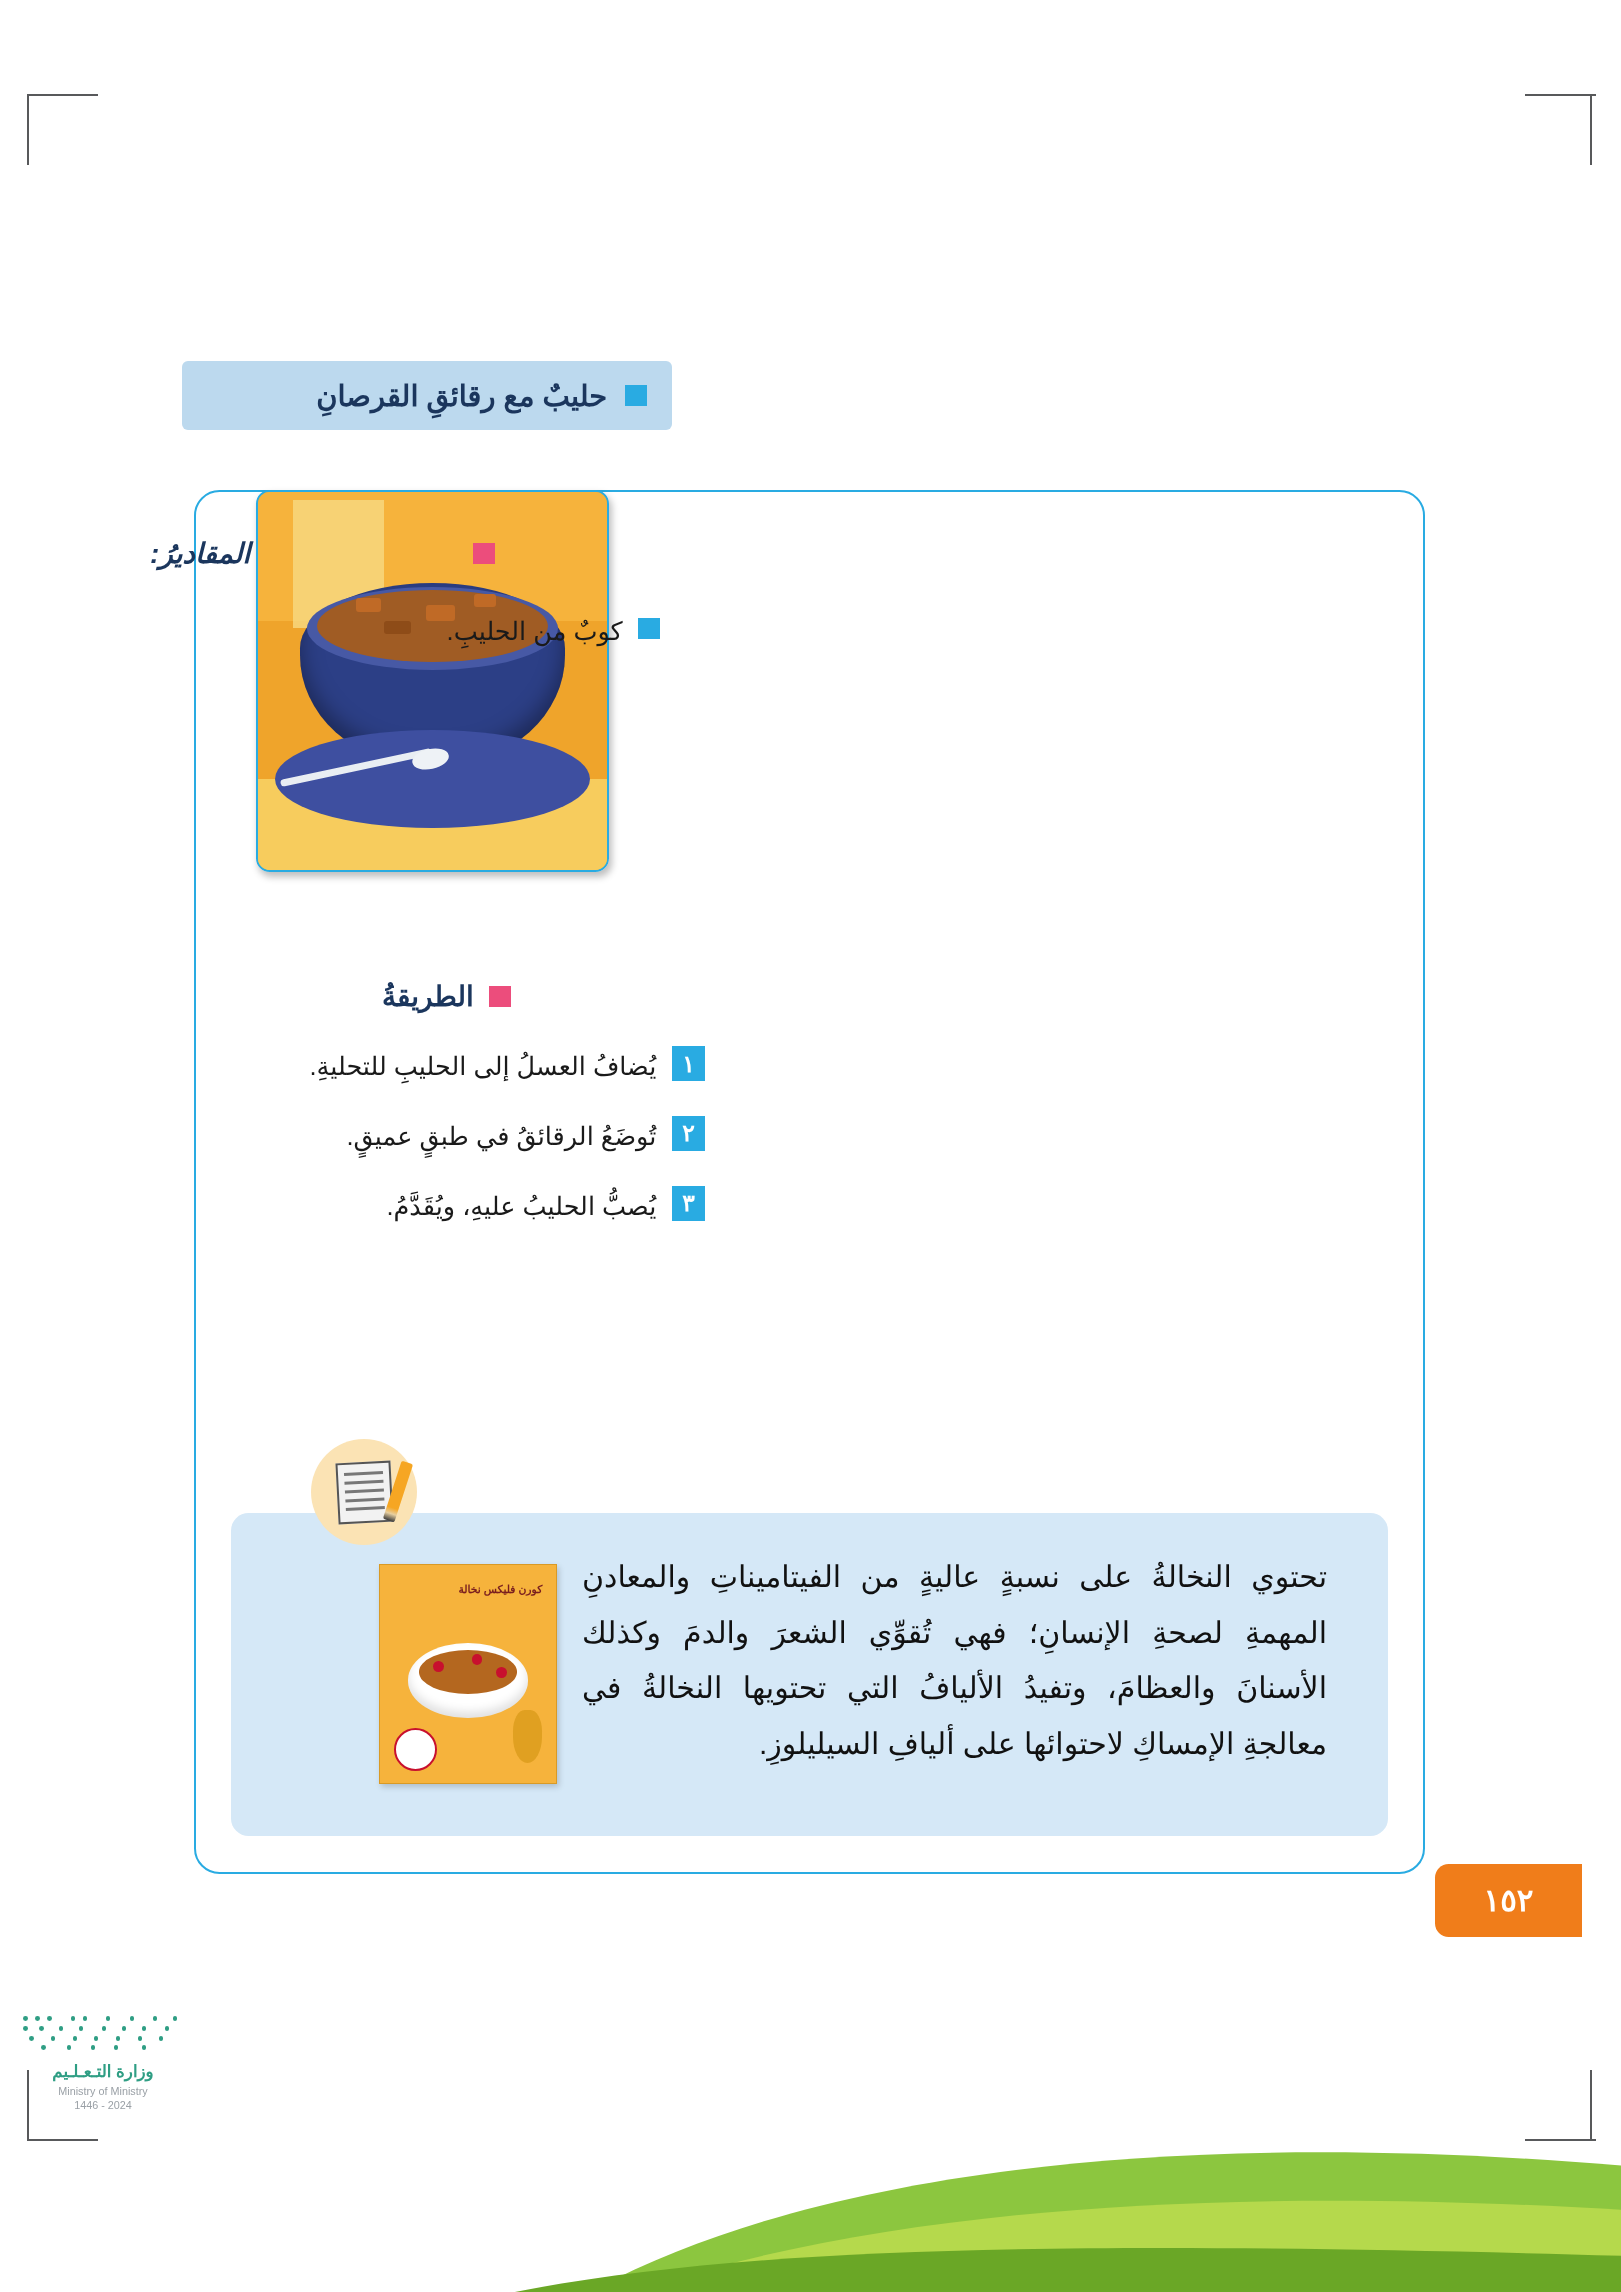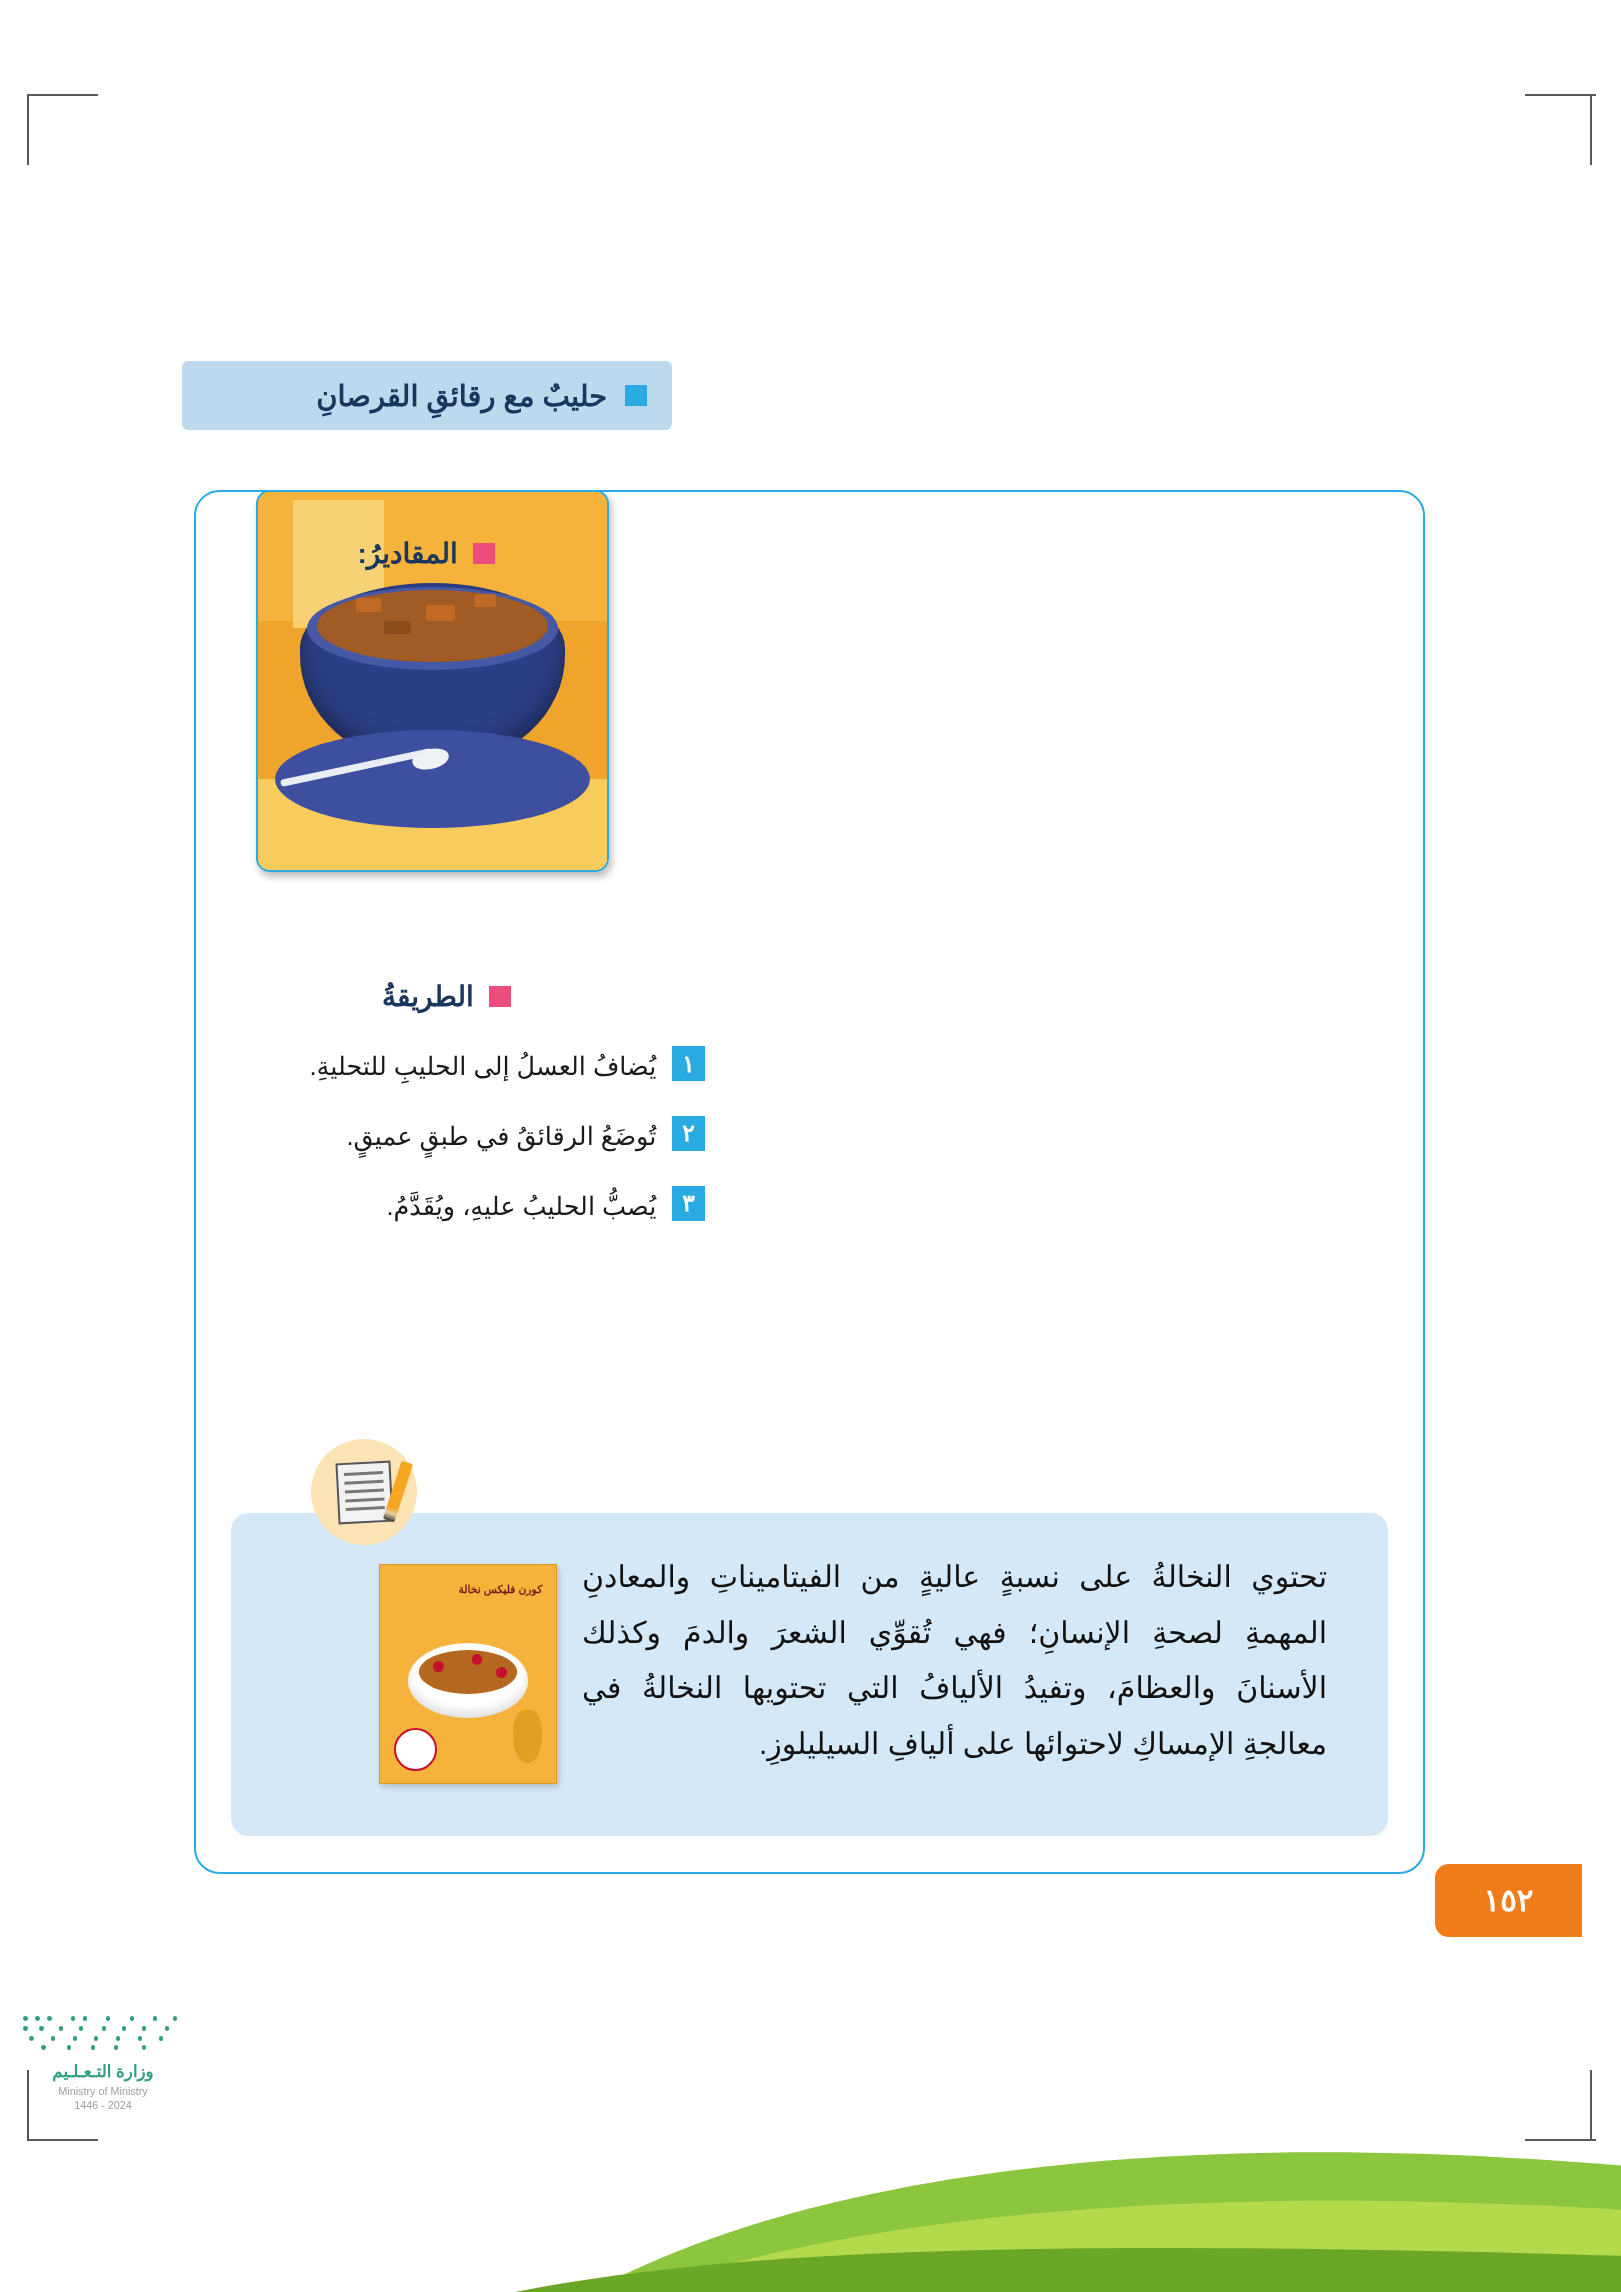--- a/index.html
+++ b/index.html
@@ -297,25 +297,29 @@
   <div class="flake" style="left:28%; top:28%; width:25.5px; height:13.7px;"></div>
   <div class="flake" style="left:48%; top:30%; width:29px; height:15.7px;"></div>
   <div class="flake" style="left:62%; top:27%; width:21.6px; height:12.7px;"></div>
   <div class="flake" style="left:36%; top:34%; width:27.4px; height:13.7px; background:#8e4c18;"></div>
   <div class="saucer"></div>
   <div class="spoon-h"></div>
   <div class="spoon-b"></div>
 </div>
 
 <div class="rtl-block" style="top:537px; right:961px; width:510px;">
-  <div class="heading-row" style="justify-content:flex-start; margin-right:165px; margin-bottom:39px;">
+  <div class="heading-row" style="justify-content:space-between; margin-right:165px; margin-bottom:39px;font-style:italic;">
     <span class="sq-pink"></span>
     <span class="htxt">المقاديرُ:</span>
   </div>
 
+  <div class="ing-item" style="margin-right:0;">
+    <span class="sq-blue"></span>
+    <span class="itxt">كوبٌ من الحليبِ.</span>
+  </div>
 </div>
 
 <div class="rtl-block" style="top:980px; right:812px; width:659px;">
   <div class="heading-row" style="margin-right:298px; margin-bottom:33px;">
     <span class="sq-pink"></span>
     <span class="htxt">الطريقةُ</span>
   </div>
 
   <div class="step-item" style="margin-right:104px;">
     <span class="num">١</span>

